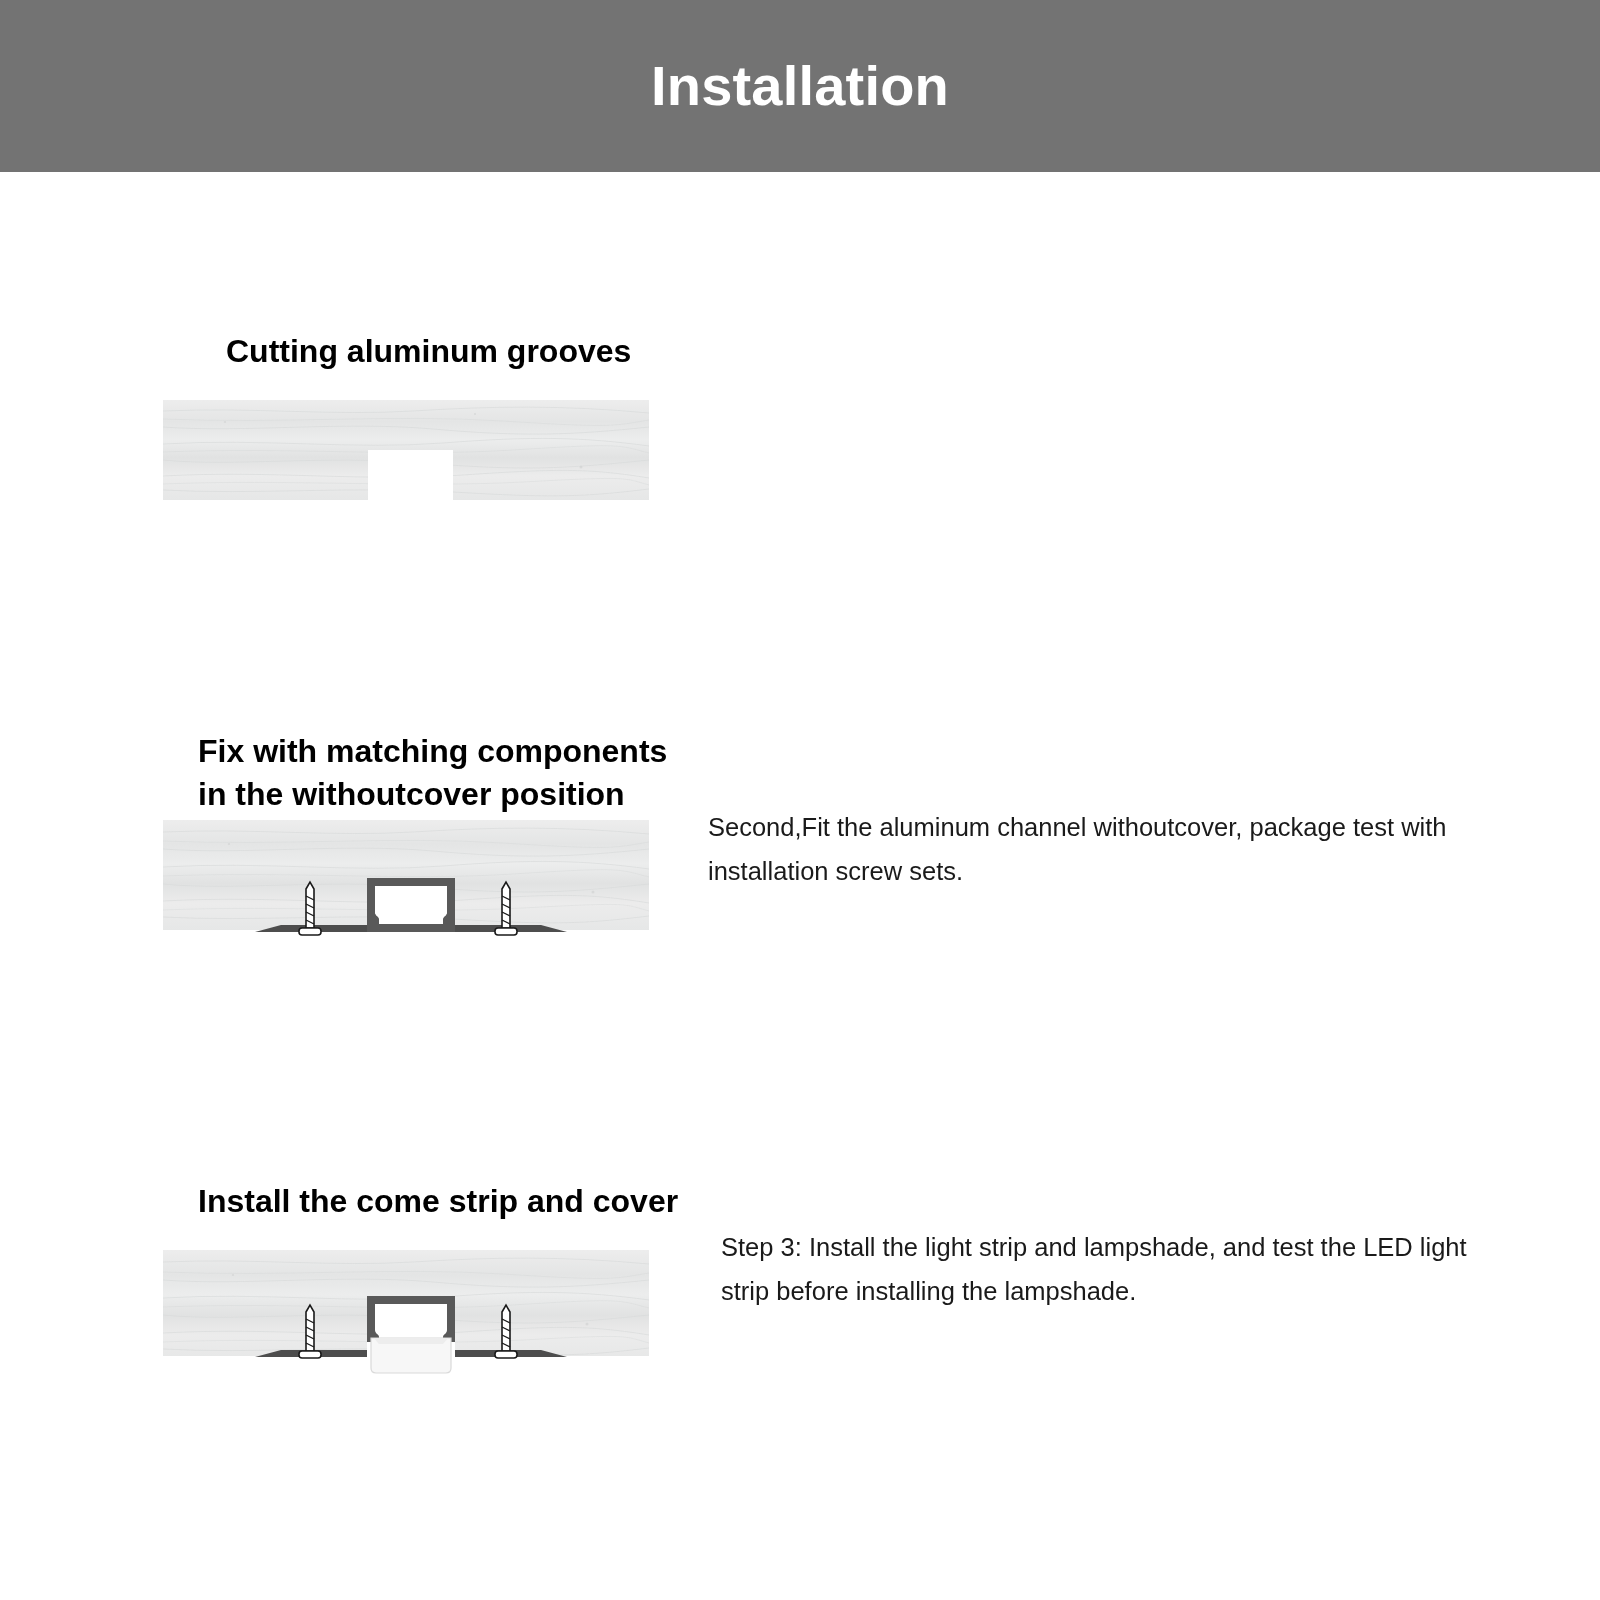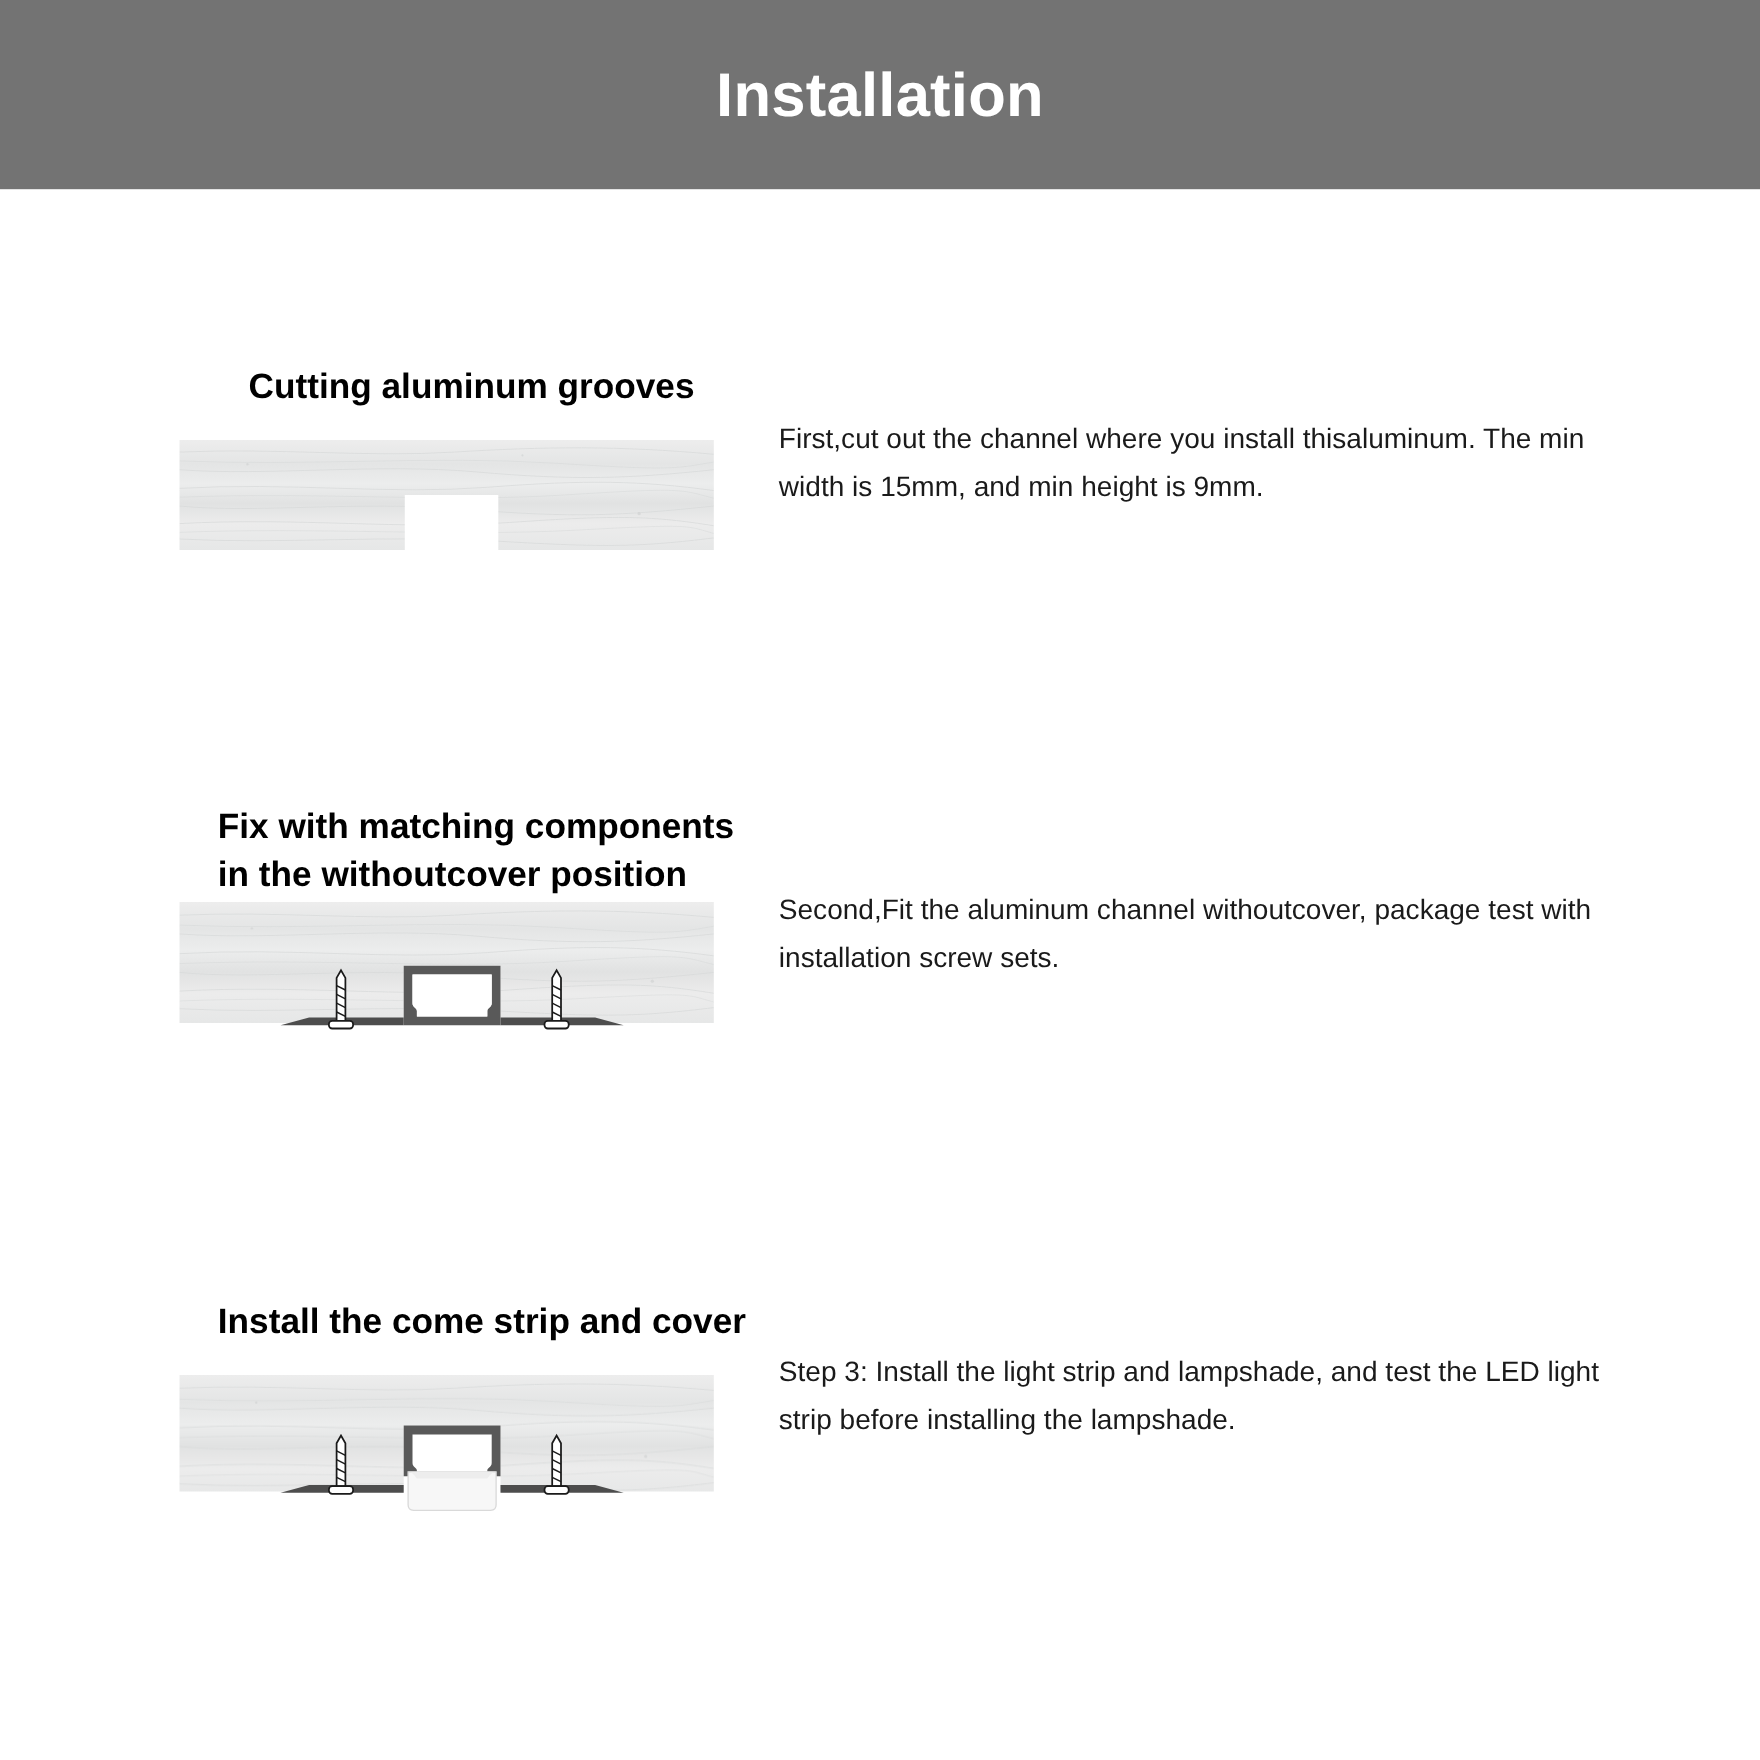--- a/index.html
+++ b/index.html
@@ -63,21 +63,21 @@
     position: absolute;
     left: 708px;
     font-size: 25.5px;
     font-weight: normal;
     color: #1a1a1a;
     line-height: 1.72;
     width: 780px;
   }
   #step-1 .step-text { top: 78px; }
   #step-2 .step-text { top: 106px; }
-  #step-3 .step-text { top: 76px; }
+  #step-3 .step-text { top: 76px; margin-left: 13px; }
 
   
   .diagram {
     position: absolute;
     left: 163px;
   }
   #diagram-1 { top: 100px; width: 486px; height: 100px; }
   #diagram-2 { top: 120px; width: 486px; height: 125px; }
   #diagram-3 { top: 100px; width: 486px; height: 130px; }
 
@@ -125,21 +125,20 @@
             <circle cx="62" cy="22" r="1.1"></circle>
             <circle cx="312" cy="14" r="1.0"></circle>
           </g>
         </pattern>
       </defs>
 
       <path d="M0 0 H486 V100 H290 V50 H205 V100 H0 Z" fill="url(#grainA)"></path>
     </svg>
   </div>
 
-  <div class="step-text">First,cut out the channel where you install thisaluminum. The min width is 15mm, and min height is 9mm.</div>
 </section>
 
 <section class="step" id="step-2">
 
   <div class="step-heading">Fix with matching components
 in the withoutcover position</div>
 
   <div class="diagram" id="diagram-2">
     <svg width="486" height="125" viewBox="0 0 486 125" xmlns="http://www.w3.org/2000/svg">
       <defs>

